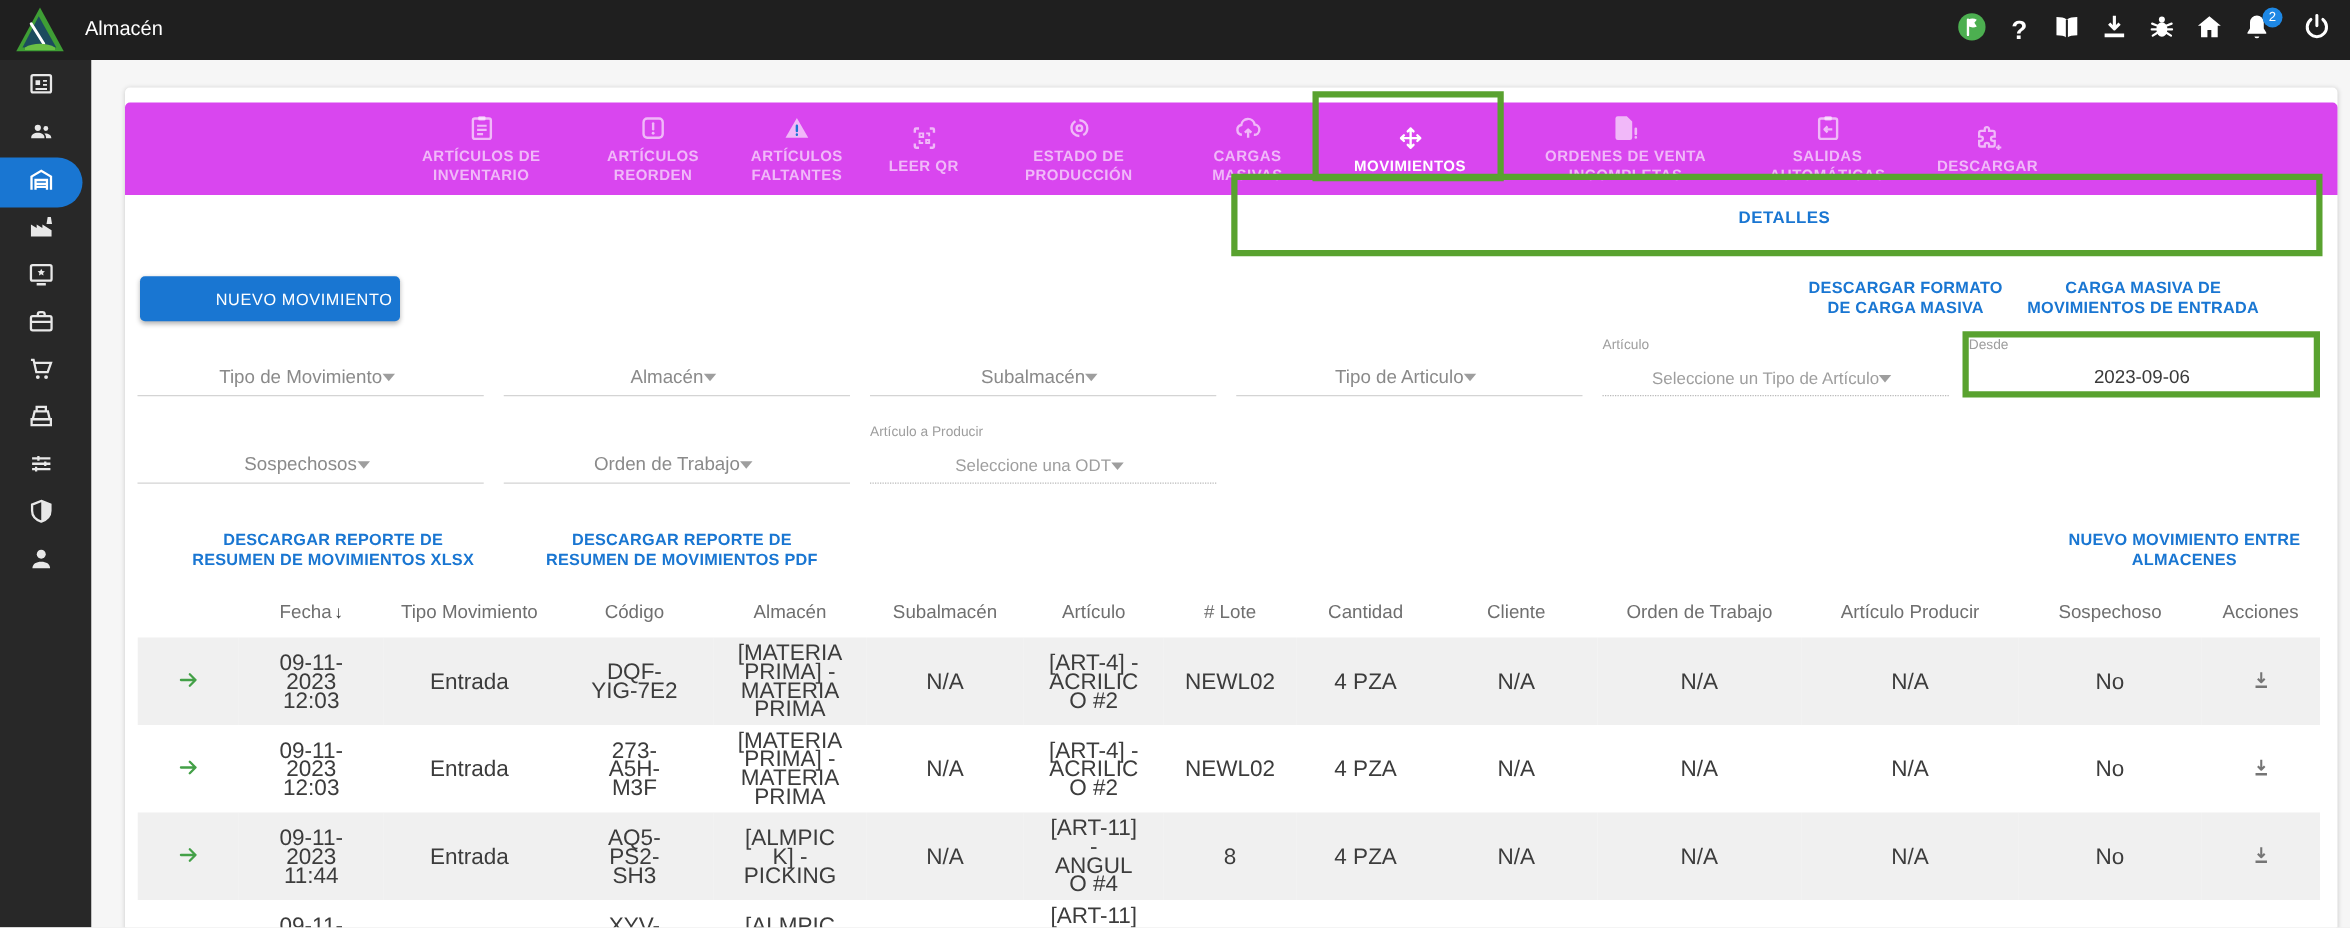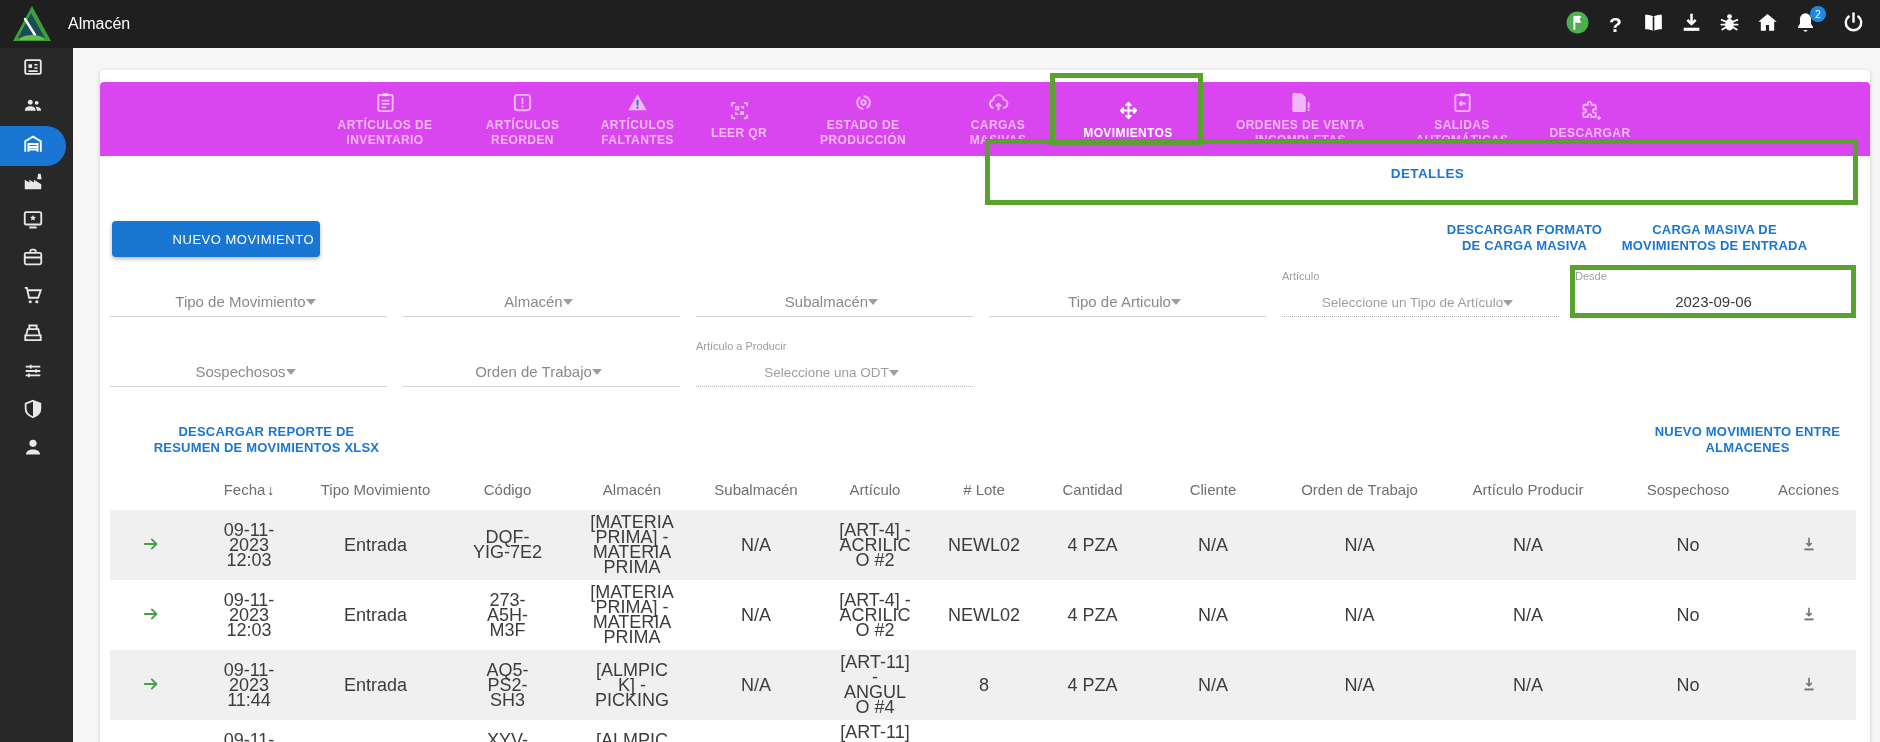--- a/index.html
+++ b/index.html
@@ -377,20 +377,21 @@
         <div class="fcell disabled">
     <span class="flabel">Artículo a Producir</span>
     <div class="fline">
       <span class="fval ph">Seleccione una ODT</span>
       <span class="caret"></span>
     </div>
   </div>
       </div>
 
     <div class="bluelink lnk-xlsx">DESCARGAR REPORTE DE RESUMEN DE MOVIMIENTOS XLSX</div>
+    <div class="bluelink lnk-pdf">DESCARGAR REPORTE DE RESUMEN DE MOVIMIENTOS PDF</div>
     <div class="bluelink lnk-between">NUEVO MOVIMIENTO ENTRE ALMACENES</div>
 
     <div class="tblwrap">
       <table class="mov">
         <colgroup>
             <col style="width: 81px;">
             <col style="width: 116px;">
             <col style="width: 137px;">
             <col style="width: 127px;">
             <col style="width: 122px;">

